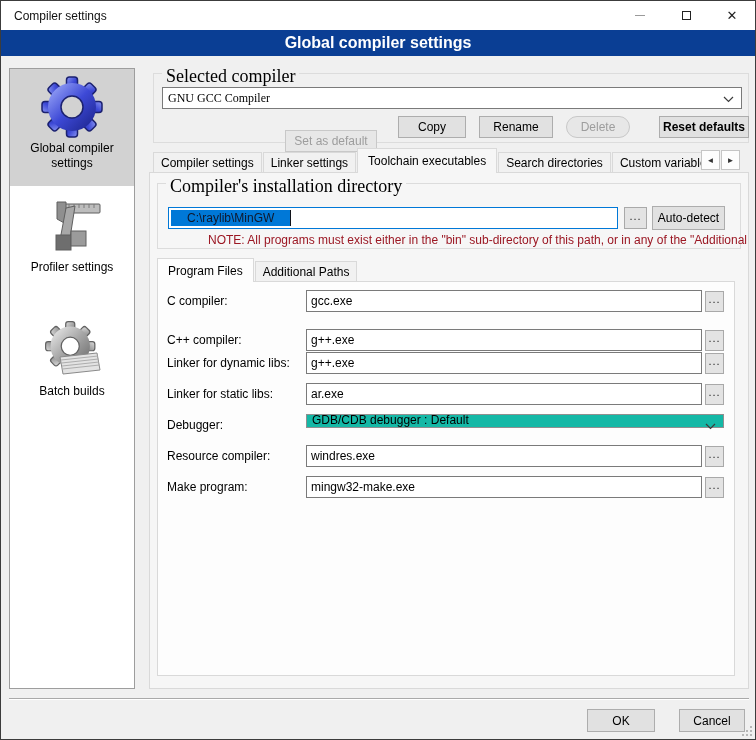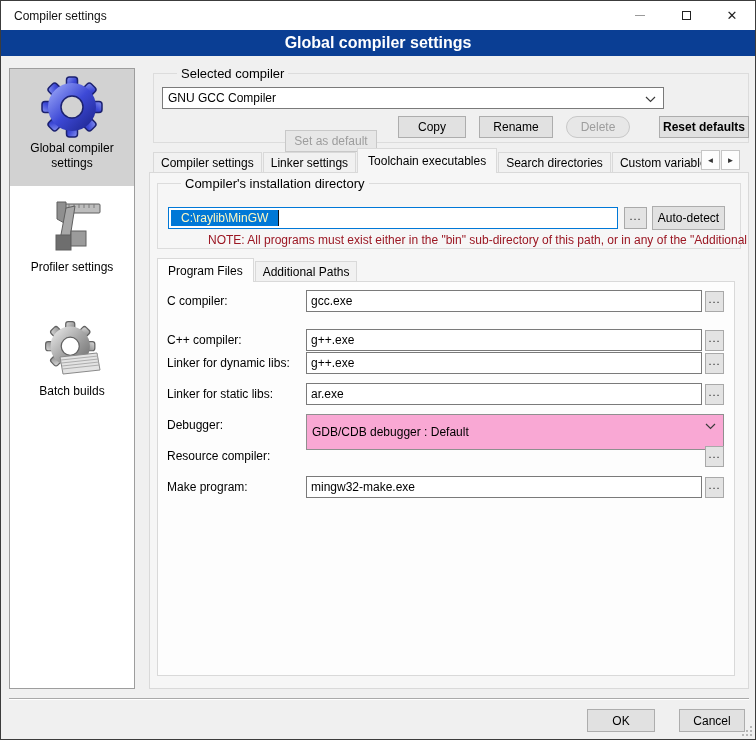--- a/index.html
+++ b/index.html
@@ -40,35 +40,35 @@
     position:absolute; height:22px; background:#e1e1e1; border:1px solid #adadad;
     display:flex; align-items:center; justify-content:center; font-size:12px; cursor:default;
   }
   .btn.disabled { color:#9d9d9d; border-color:#c8c8c8; background:#e7e7e7; }
   .combo {
     position:absolute; height:22px; background:#fff; border:1px solid #7a7a7a;
     display:flex; align-items:center; padding:0 22px 0 5px; cursor:default;
   }
   .combo .chev { position:absolute; right:7px; top:8px; }
   .gbox { position:absolute; border:1px solid #dcdcdc; }
-  .gbox .legend { position:absolute; top:-8px; left:23px; padding:0 4px; font-size:13px; }
+  .gbox .legend { position:absolute; top:-8px; left:8px; padding:0 4px; font-size:18px;font-family:Liberation Serif, serif; }
   .field {
     position:absolute; height:22px; background:#fff; border:1px solid #7a7a7a;
     font-family:"Liberation Sans", sans-serif; font-size:12px; padding:0 4px; outline:none;
   }
   .browse {
     position:absolute; width:19px; height:21px; background:#e3e3e3; border:1px solid #a9a9a9;
     display:flex; align-items:center; justify-content:center; font-size:11px; letter-spacing:1px;
     color:#222; line-height:1; padding-bottom:4px; cursor:default;
   }
 
   
   .grp-sel { left:152px; top:72px; width:596px; height:70px; background:#f0f0f0; }
   .grp-sel .legend { background:#f0f0f0; }
-  .combo-compiler { left:8px; top:13px; width:502px; }
+  .combo-compiler { left:8px; top:13px; width:580px;font-family:Liberation Serif, serif; }
 
   
   .tabstrip { position:absolute; left:148px; top:147px; width:600px; height:25px; }
   .tabs-clip { position:absolute; left:4px; top:0; width:548px; height:25px; overflow:hidden; display:flex; align-items:flex-end; }
   .tab {
     flex:0 0 auto; height:21px; background:#f1f1f1; border:1px solid #d9d9d9;
     display:flex; align-items:center; padding:0 7px; margin-right:1px; white-space:nowrap; cursor:default;
   }
   .tab.active { height:25px; background:#f6f6f6; border-bottom:none; padding:0 10px; position:relative; z-index:3; }
   .tab-arrow {
@@ -78,37 +78,37 @@
 
   
   .page { position:absolute; left:148px; top:171px; width:600px; height:517px; background:#f6f6f6; border:1px solid #d9d9d9; z-index:1; }
 
   .grp-dir { left:156px; top:182px; width:584px; height:66px; z-index:2; }
   .grp-dir .legend { background:#f6f6f6; }
   .dir-input {
     position:absolute; left:10px; top:23px; width:450px; height:22px;
     background:#fff; border:1px solid #0078d7; display:flex; align-items:center; padding:0 2px;
   }
-  .dir-sel { background:#0078d7; color:#fef9c3; padding:1px 10px; border-right:1px solid #10131a; white-space:pre; }
+  .dir-sel { background:#0078d7; color:#0f172a; padding:1px 16px; border-right:1px solid #10131a; white-space:pre; }
   .dir-browse { left:466px; top:23px; width:23px; height:22px; }
   .btn-autodetect { left:494px; top:22px; width:73px; height:24px; }
   .note { position:absolute; left:10px; top:49px; width:570px; color:#9b1723; white-space:nowrap; overflow:hidden;margin-left:40px; }
 
   
   .subtabs { position:absolute; left:156px; top:257px; height:24px; display:flex; align-items:flex-end; z-index:2; }
   .subtabs .tab.active { height:24px; background:#fdfdfd; }
   .ipage { position:absolute; left:156px; top:280px; width:578px; height:395px; background:#fdfdfd; border:1px solid #d9d9d9; z-index:1; }
 
   .frow { position:absolute; left:156px; width:578px; height:22px; z-index:2;padding-left:40px; }
   .flabel { position:absolute; left:10px; top:0; line-height:22px; }
   .frow .field { left:149px; top:0; width:396px; }
   .frow .browse { left:548px; top:1px; }
   .dcombo {
-    position:absolute; left:149px; top:0; width:418px; height:36px; background:#f9a8d4; border:1px solid #8f8f8f;
-    display:flex; align-items:center; padding:0 22px 0 5px; cursor:default;
+    position:absolute; left:149px; top:0; width:418px; height:14px; background:#14b8a6; border:1px solid #8f8f8f;
+    display:flex; align-items:flex-end; padding:0 22px 0 5px; cursor:default;
   }
   .dcombo .chev { position:absolute; right:7px; top:8px; }
 
   
   .separator { position:absolute; left:8px; top:697px; width:740px; height:2px; border-top:1px solid #a9a9a9; border-bottom:1px solid #fff; }
   .btn-ok { left:586px; top:708px; width:68px; height:23px; }
   .btn-cancel { left:678px; top:708px; width:66px; height:23px; }
   .grip { position:absolute; right:3px; bottom:3px; width:10px; height:10px; }
   .grip i { position:absolute; width:2px; height:2px; background:#b7b7b7; }
 </style>
@@ -289,20 +289,21 @@
     <div class="dcombo">
       <span>GDB/CDB debugger : Default</span>
       <svg class="chev" width="11" height="7" viewBox="0 0 11 7">
           <path d="M1 1 L5.5 5.5 L10 1" stroke="#3c3c3c" stroke-width="1.2" fill="none"></path>
         </svg>
     </div>
   </div>
 
   <div class="frow" style="top:444px;">
     <span class="flabel">Resource compiler:</span>
+    <input class="field" value="windres.exe" style="">
     <div class="browse">...</div>
   </div>
 
   <div class="frow" style="top:475px;">
     <span class="flabel">Make program:</span>
     <input class="field" value="mingw32-make.exe" style="">
     <div class="browse">...</div>
   </div>
 
   <div class="separator"></div>

